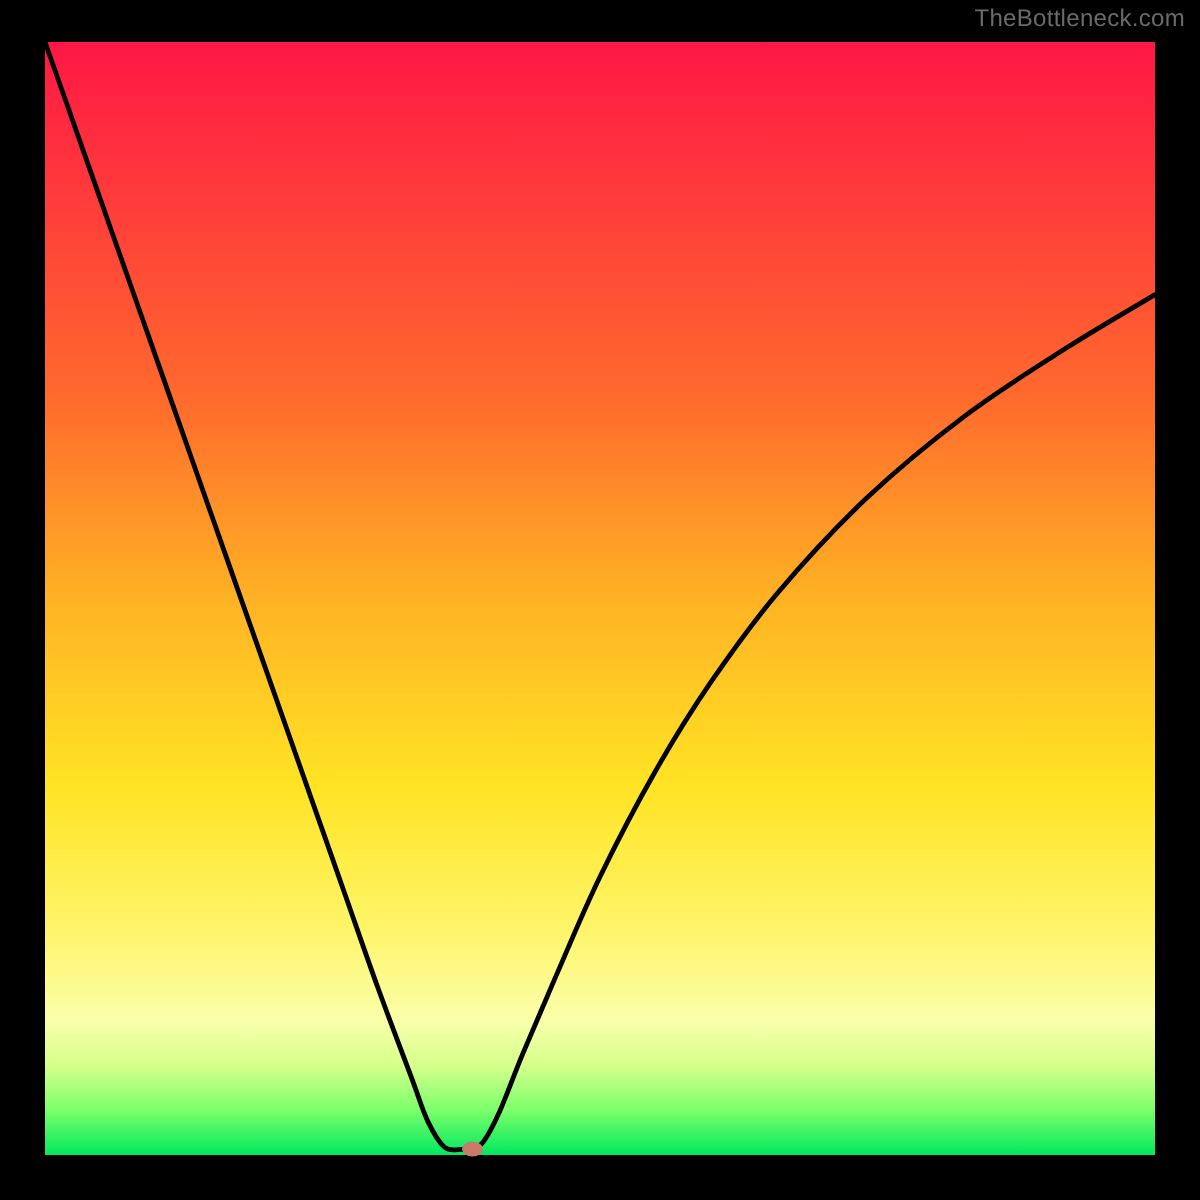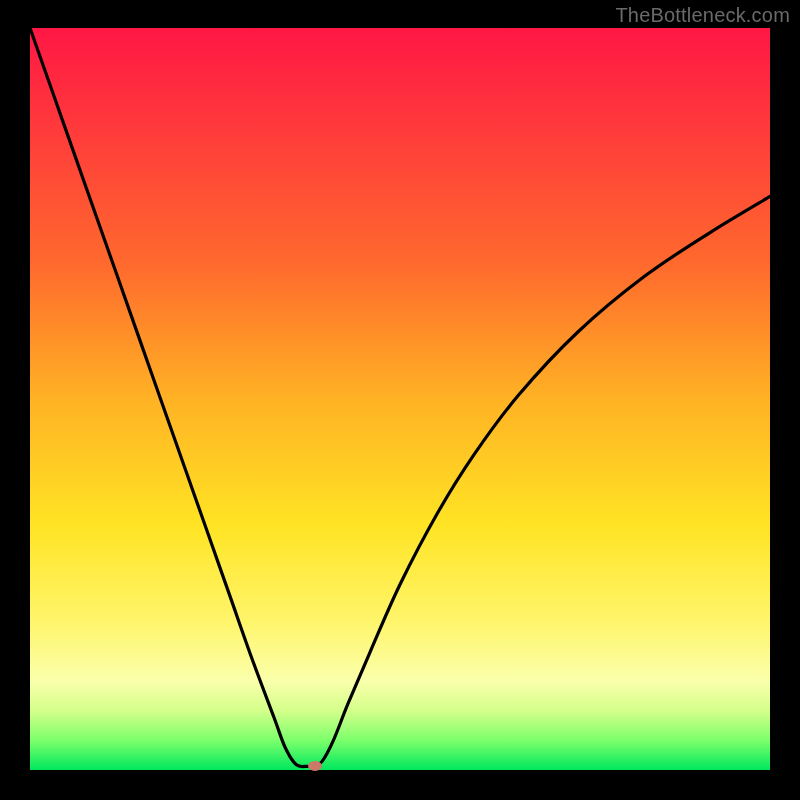--- a/index.html
+++ b/index.html
@@ -9,21 +9,21 @@
     background: #000;
     font-family: Arial, Helvetica, sans-serif;
     position: relative;
     overflow: hidden;
   }
   .watermark {
     position: absolute;
     top: 4px;
     right: 10px;
     color: #6a6a6a;
-    font-size: 20px;
+    font-size: 16px;
     z-index: 5;
     letter-spacing: 0.2px;
   }
   .frame {
     position: absolute;
     left: 30px;
     top: 28px;
     width: 740px;
     height: 742px;
     background: #000;

